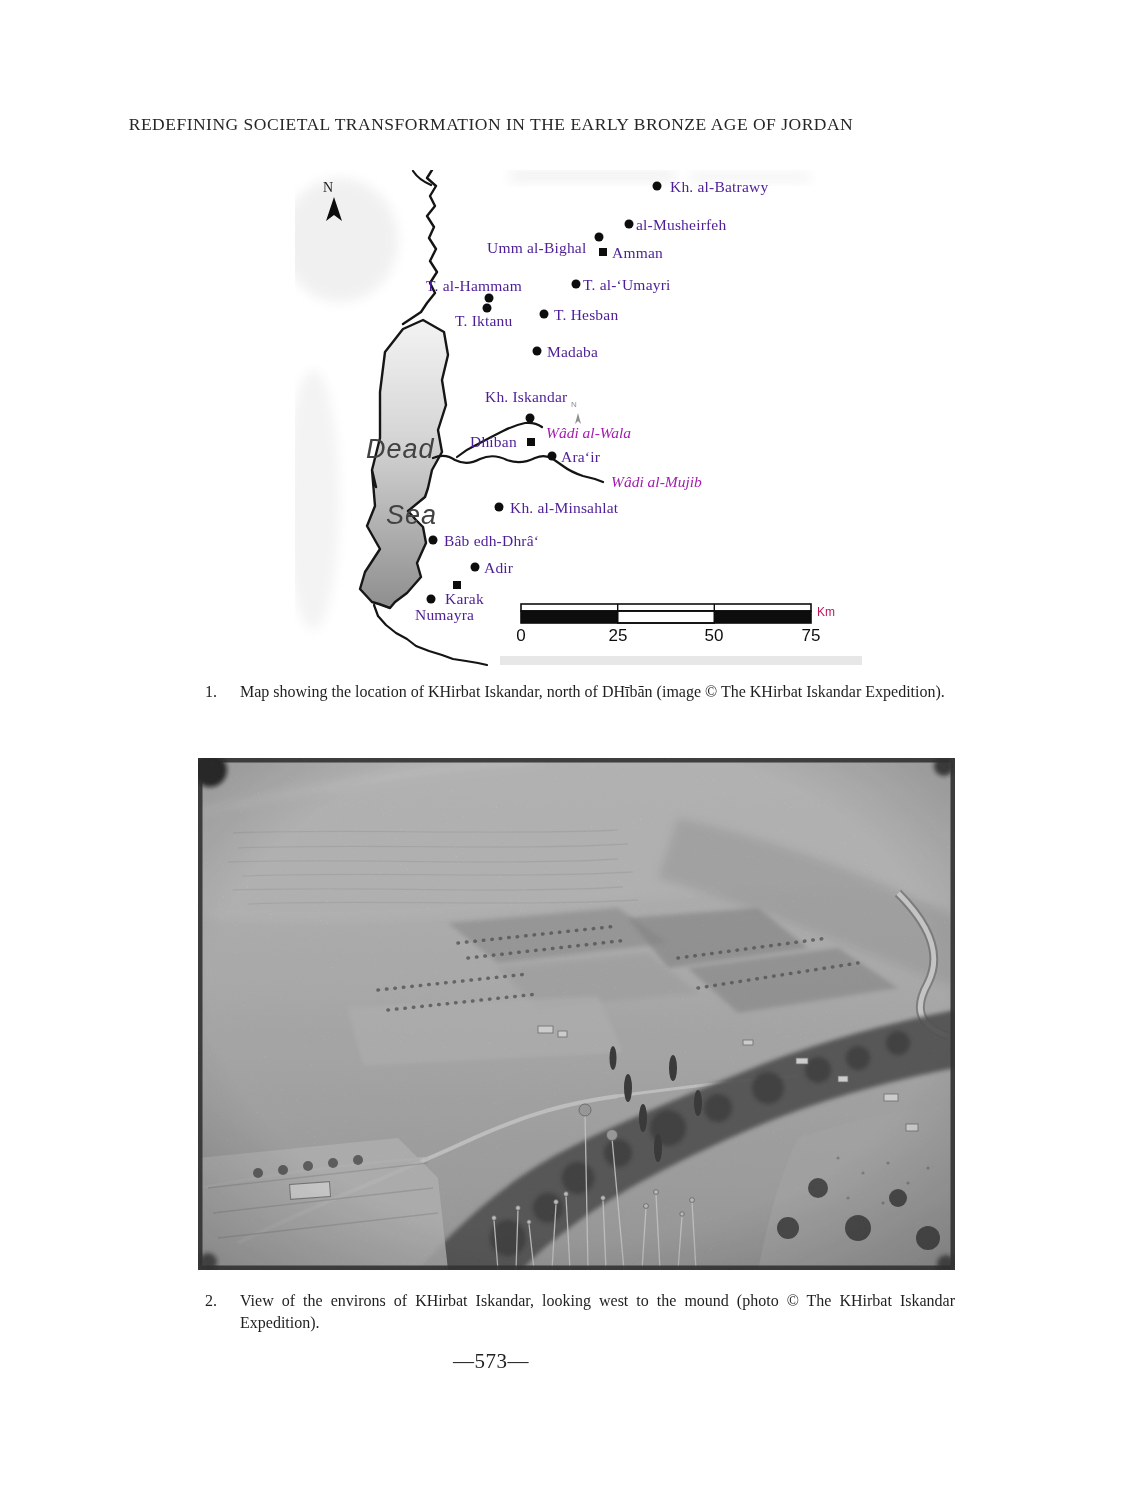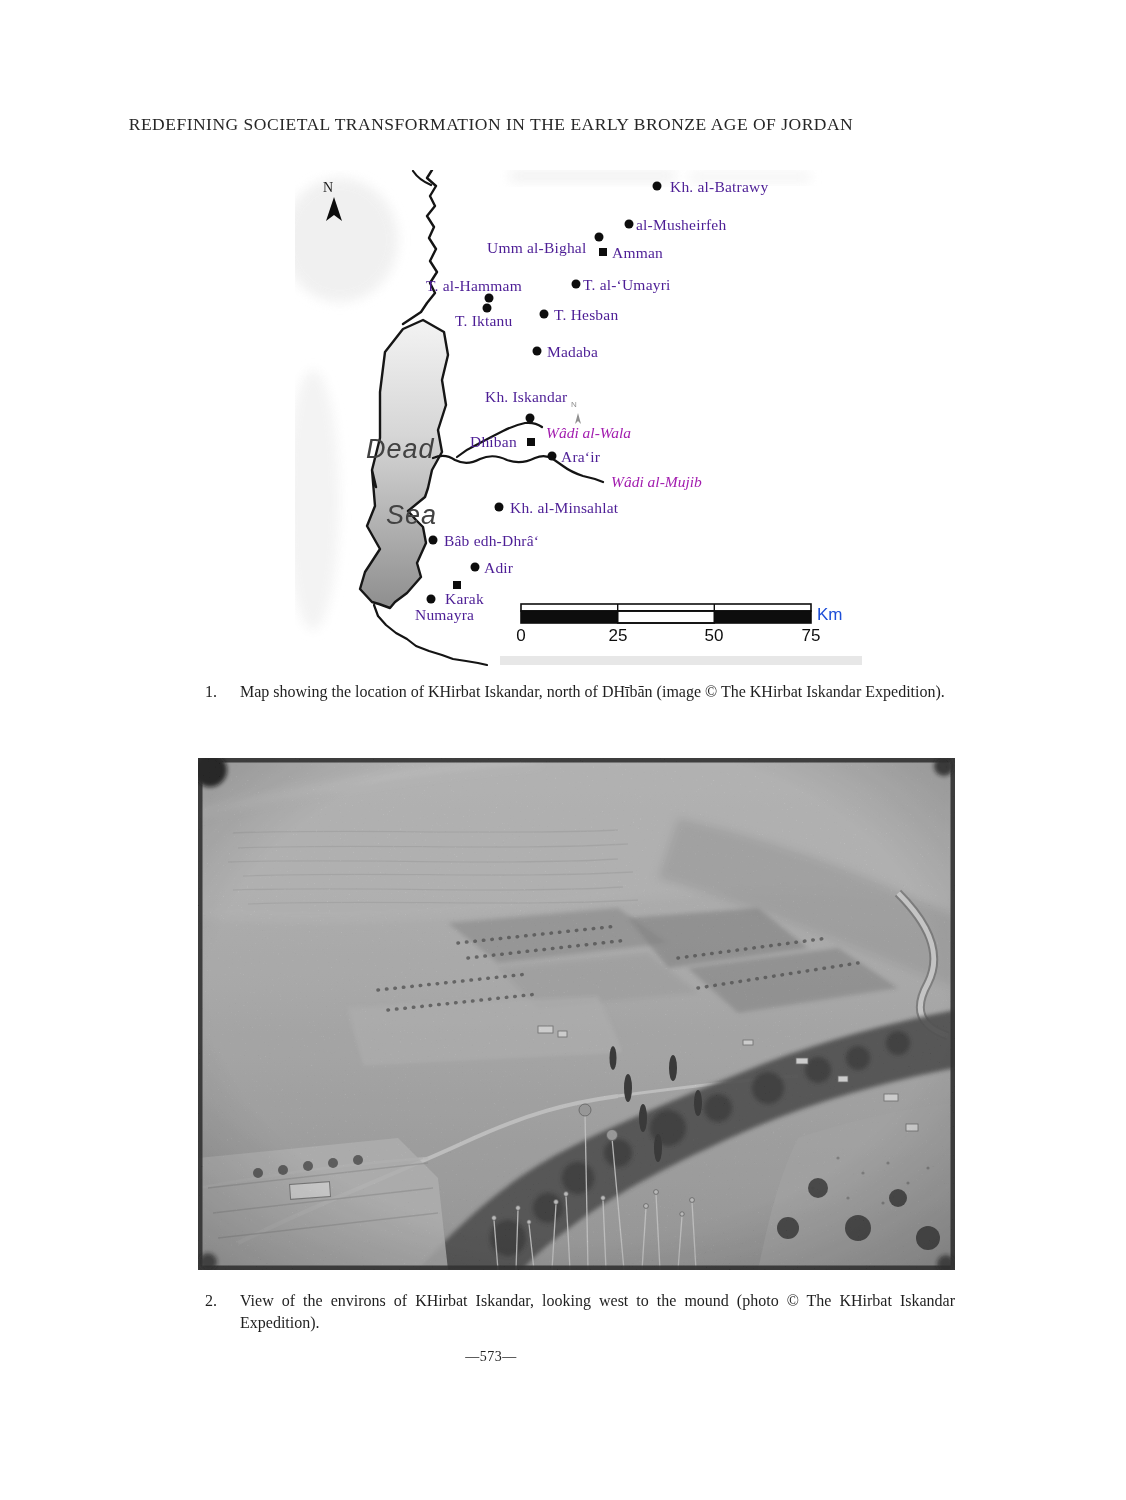--- a/index.html
+++ b/index.html
@@ -17,37 +17,37 @@
   .wadi-label{position:absolute;white-space:nowrap;font-family:"Liberation Serif",serif;
               font-style:italic;font-size:15.5px;line-height:19px;color:#a21caf;}
   .sea-label{position:absolute;white-space:nowrap;font-family:"Liberation Sans",sans-serif;
              font-style:italic;font-size:27px;line-height:30px;color:#424242;letter-spacing:1px;}
   .marker{position:absolute;background:#0d0d0d;transform:translate(-50%,-50%);}
   .marker.dot{width:9px;height:9px;border-radius:50%;}
   .marker.square{width:8px;height:8px;}
   .tick-label{position:absolute;transform:translateX(-50%);font-family:"Liberation Sans",sans-serif;
               font-size:17px;color:#0d0d0d;top:456px;}
   .km-label{position:absolute;left:522px;top:435px;font-family:"Liberation Sans",sans-serif;
-            font-size:17px;color:#1d4ed8;}
+            font-size:12px;color:#be185d;}
   .compass-n{position:absolute;left:28px;top:10px;font-size:14px;color:#1a1a1a;
              font-family:"Liberation Serif",serif;}
   .mini-n{position:absolute;left:276px;top:230px;font-size:8px;color:#8f8f8f;
           font-family:"Liberation Sans",sans-serif;}
 
   
   .caption{position:absolute;left:205px;display:flex;font-size:16px;line-height:21.5px;color:#1f1f1f;}
   .caption .num{width:35px;flex:none;}
   .caption .text{width:715px;text-align:justify;}
   #cap1{top:681px;}
   #cap2{top:1290px;}
 
   .photo{position:absolute;left:198px;top:758px;}
 
   .folio{position:absolute;left:0;right:0;top:1349px;text-align:center;
-         font-size:14px;color:#222222;letter-spacing:0.5px;}
+         font-size:21px;color:#222222;letter-spacing:0.5px;}
 </style>
 </head>
 <body>
 
 <div class="page">
 
   <div class="header">REDEFINING SOCIETAL TRANSFORMATION IN THE EARLY BRONZE AGE OF JORDAN</div>
 
   <div class="map-figure">
     <svg width="567" height="500" viewBox="0 0 567 500">

